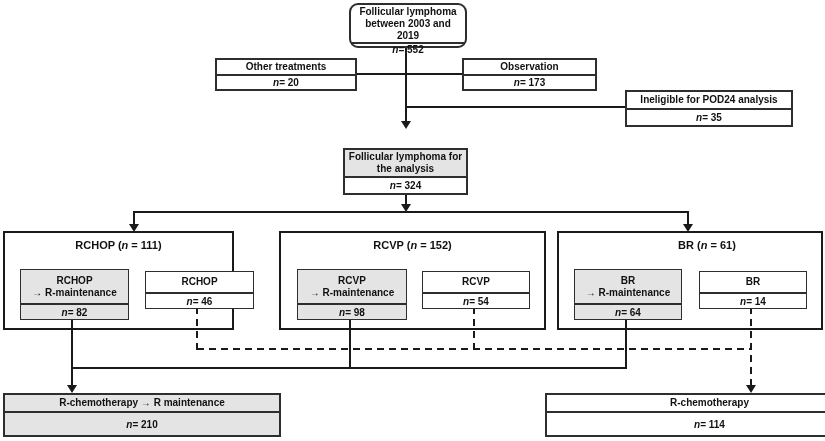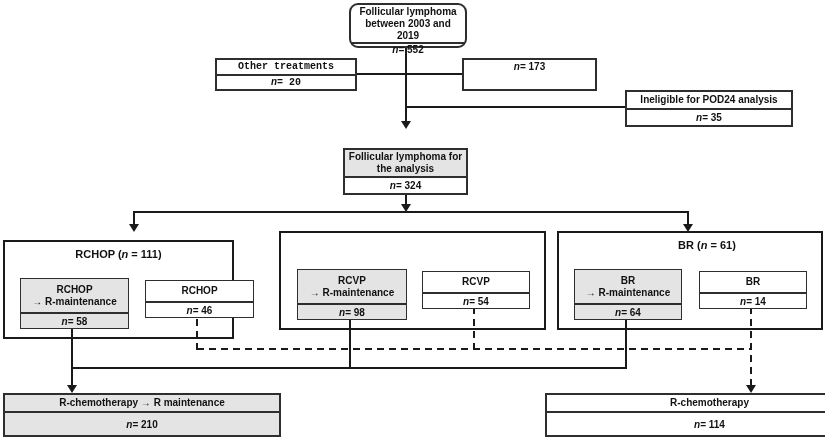--- a/index.html
+++ b/index.html
@@ -75,29 +75,30 @@
 
   <div class="box" style="left:349px;top:3px;width:118px;height:45px;border-radius:9px;">
     <div class="hd">Follicular lymphoma
 between 2003 and 2019</div>
     <div class="nn" style="height:15px;">
         <span class="ni">n</span>
         <span> = 552</span>
       </div>
   </div>
 
-  <div class="box" style="left:215px;top:58px;width:142px;height:33px;font-family:Liberation Mono, monospace;">
+  <div class="box" style="left:215px;top:58px;width:142px;height:33px;">
     <div class="hd">Other treatments</div>
     <div class="nn" style="height:13px;">
         <span class="ni">n</span>
         <span> = 20</span>
       </div>
   </div>
 
   <div class="box" style="left:462px;top:58px;width:135px;height:33px;">
+    <div class="hd">Observation</div>
     <div class="nn" style="height:13px;">
         <span class="ni">n</span>
         <span> = 173</span>
       </div>
   </div>
 
   <div class="box" style="left:625px;top:90px;width:168px;height:37px;justify-content:space-between;">
     <div class="hd">Ineligible for POD24 analysis</div>
     <div class="nn" style="height:15px;">
         <span class="ni">n</span>
@@ -107,40 +108,41 @@
 
   <div class="box hd-shaded" style="left:343px;top:128px;width:125px;height:47px;margin-top:20px;">
     <div class="hd">Follicular lymphoma for
 the analysis</div>
     <div class="nn" style="height:17px;">
         <span class="ni">n</span>
         <span> = 324</span>
       </div>
   </div>
 
-  <div class="group" style="left:3px;top:231px;width:231px;height:99px;margin-top:9px;">
+  <div class="group" style="left:3px;top:231px;width:231px;height:99px;">
     <div class="gtitle"><span>RCHOP (</span><span class="ni">n</span><span> = 111)</span></div>
     <div class="box sub shaded" style="left:15px;top:36px;width:109px;height:51px;">
       <div class="hd">RCHOP
 → R-maintenance</div>
       <div class="nn" style="height:14px;">
           <span class="ni">n</span>
-          <span> = 58</span>
+          <span> = 82</span>
         </div>
     </div>
     <div class="box sub" style="left:140px;top:38px;width:109px;height:38px;">
       <div class="hd">RCHOP</div>
       <div class="nn" style="height:14px;">
           <span class="ni">n</span>
           <span> = 46</span>
         </div>
     </div>
   </div>
 
   <div class="group" style="left:279px;top:231px;width:267px;height:99px;">
+    <div class="gtitle"><span>RCVP (</span><span class="ni">n</span><span> = 152)</span></div>
     <div class="box sub shaded" style="left:16px;top:36px;width:110px;height:51px;">
       <div class="hd">RCVP
 → R-maintenance</div>
       <div class="nn" style="height:14px;">
           <span class="ni">n</span>
           <span> = 98</span>
         </div>
     </div>
     <div class="box sub" style="left:141px;top:38px;width:108px;height:38px;">
       <div class="hd">RCVP</div>

